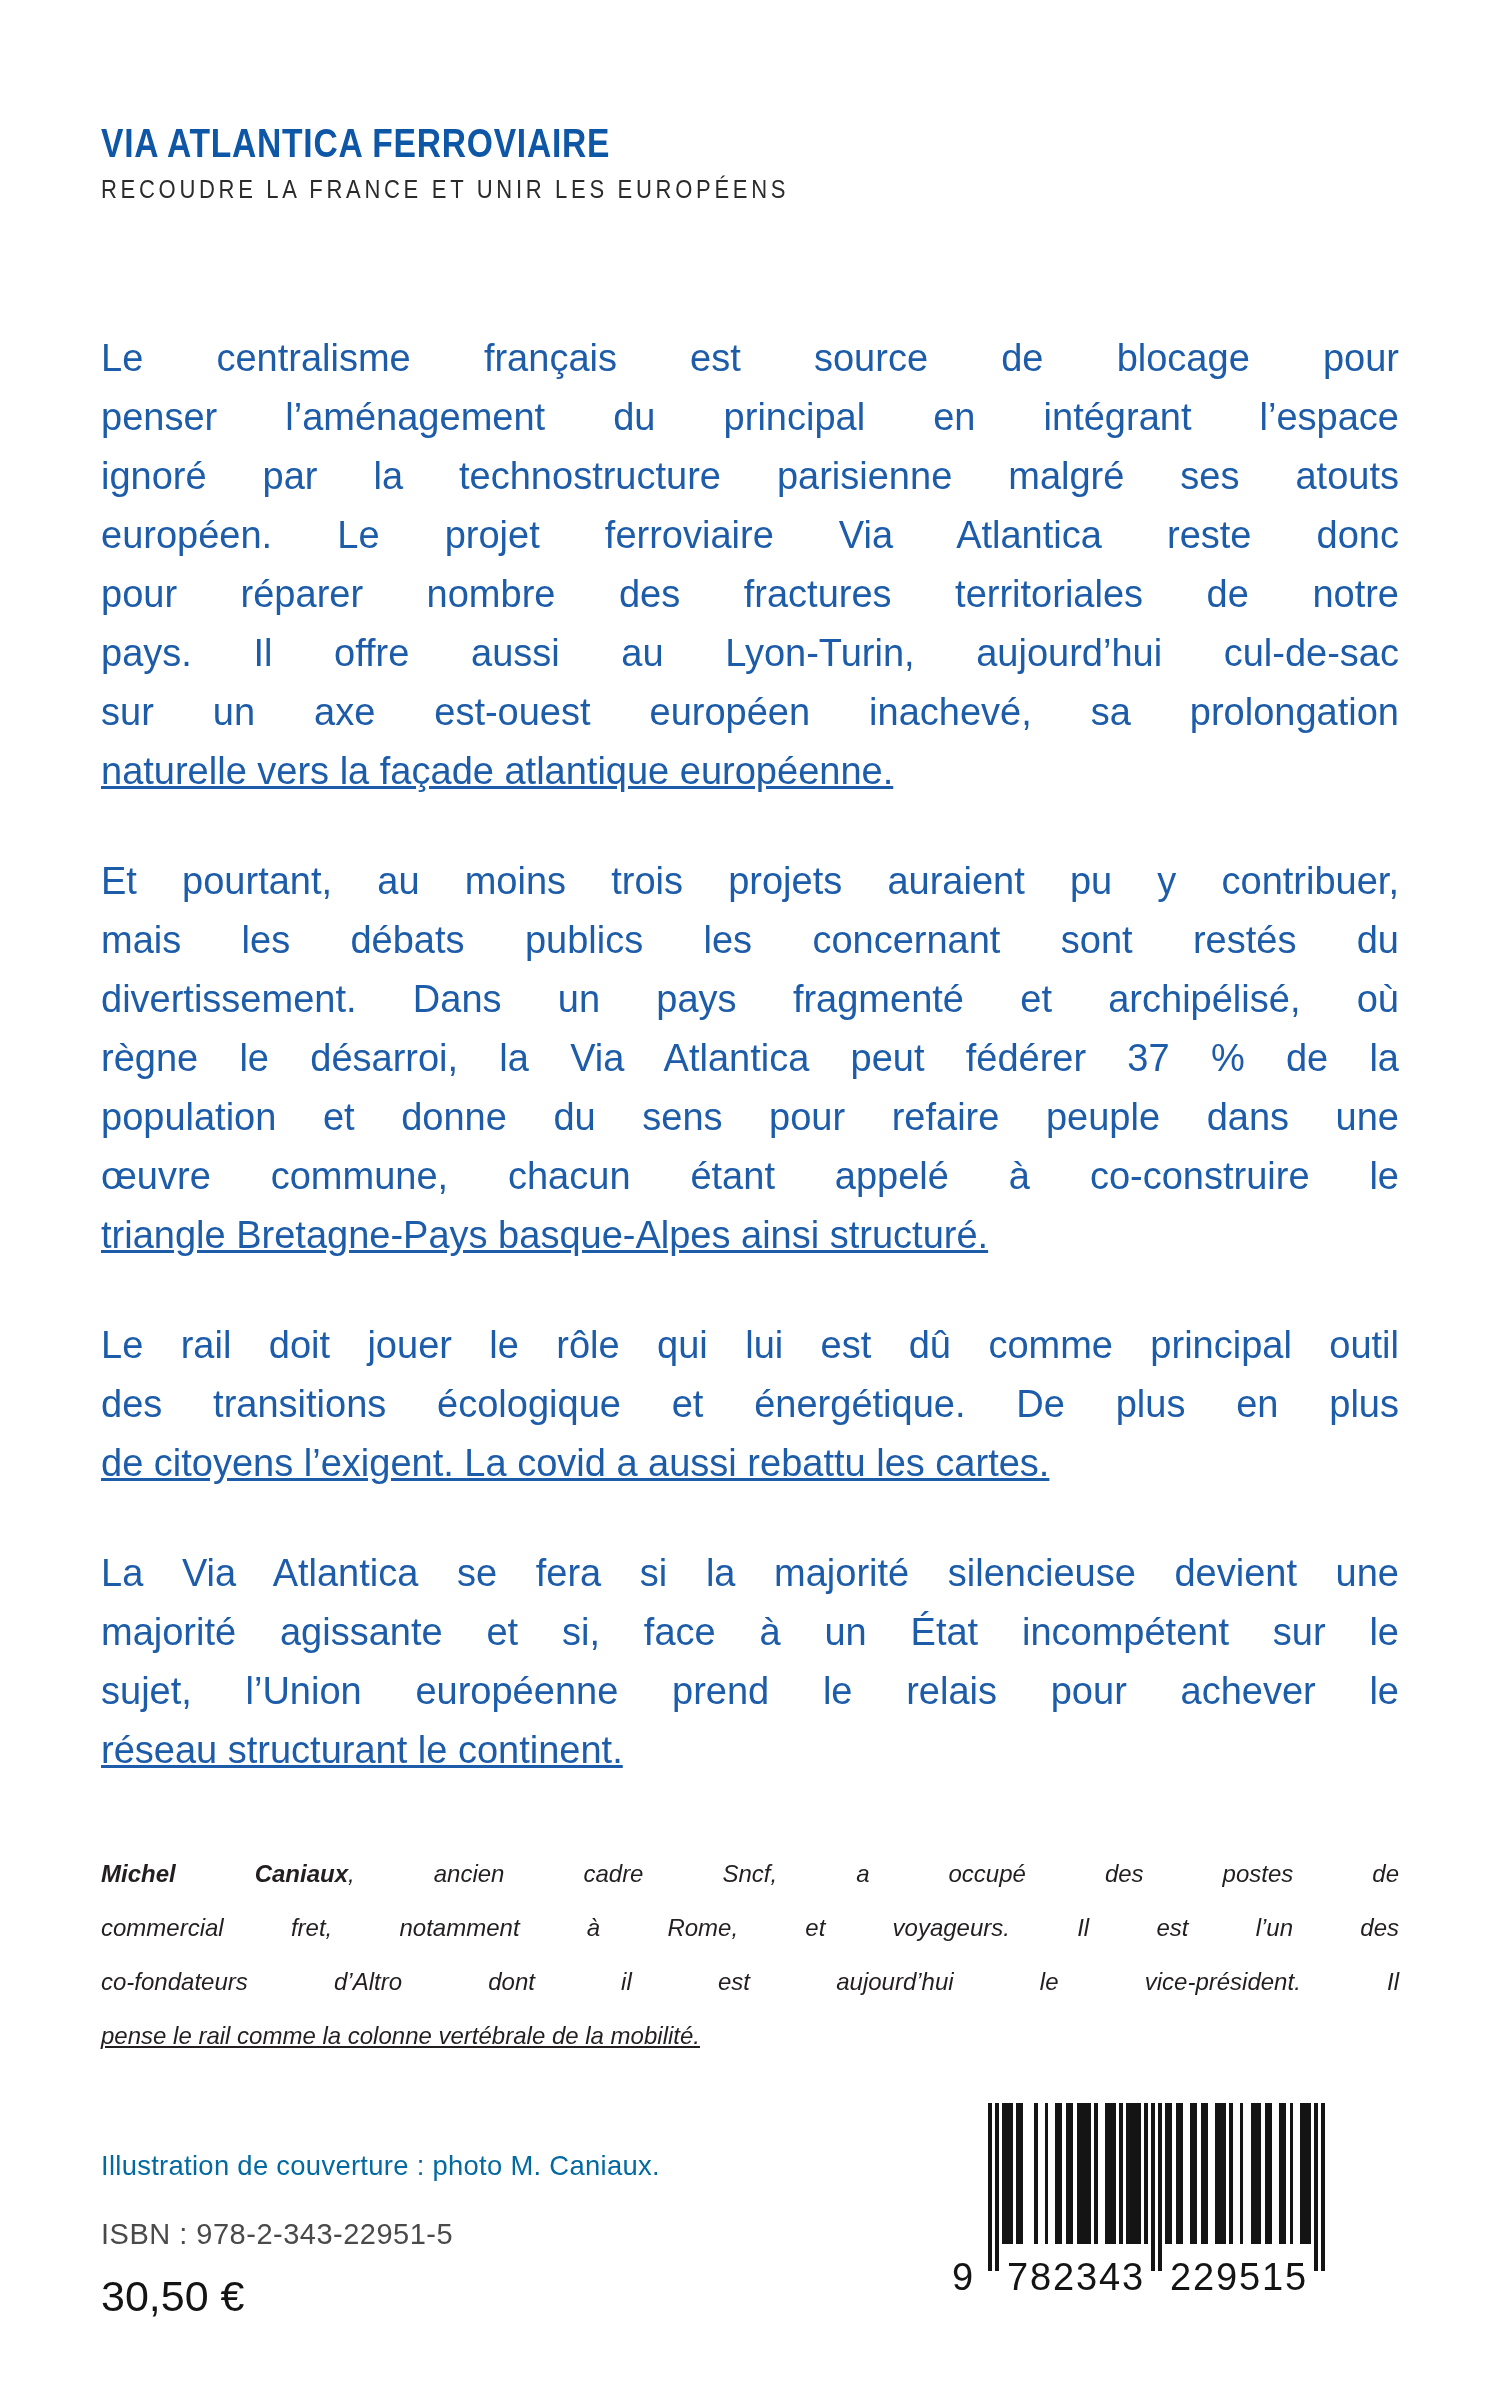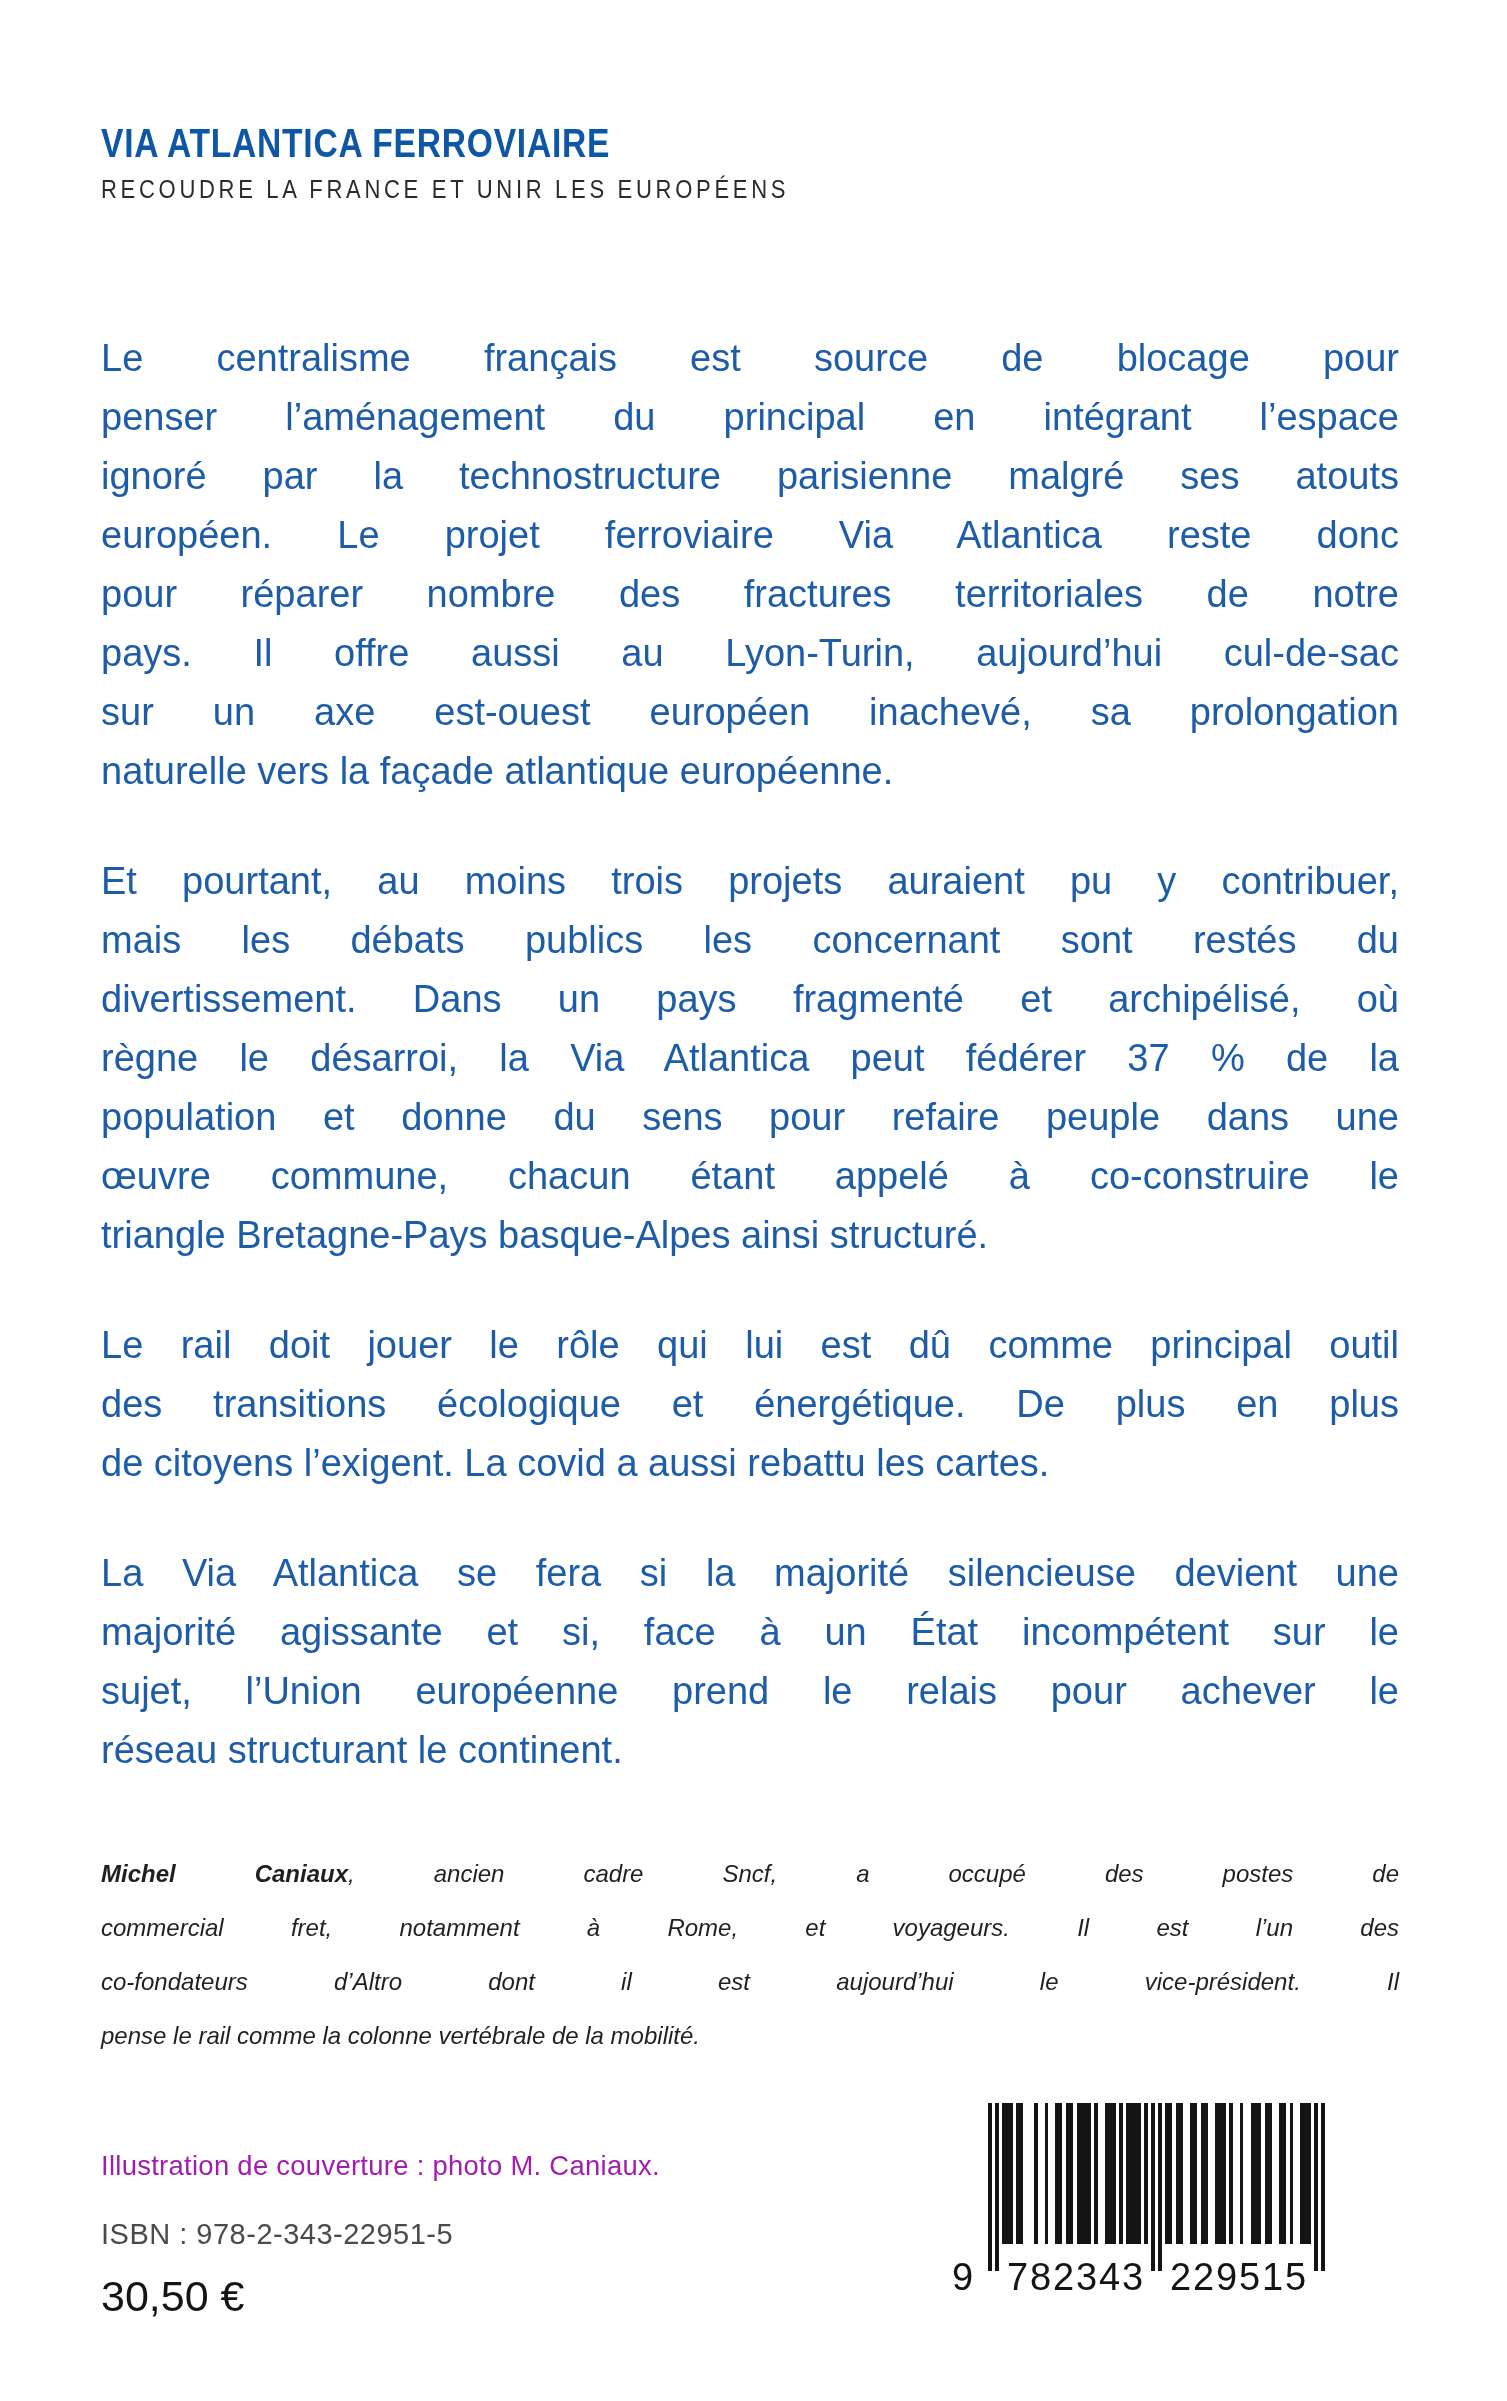--- a/index.html
+++ b/index.html
@@ -38,38 +38,38 @@
     width: 1298px;
     color: #1d5ca9;
     font-size: 38px;
   }
   .para { margin-bottom: 51px; }
   .line {
     line-height: 59px;
     text-align: justify;
     text-align-last: justify;
   }
-  .line.last { text-align-last: left; }
+  .line.last { text-align-last: left; text-decoration: underline; }
   .bio {
     position: absolute;
     left: 101px;
     top: 1847px;
     width: 1298px;
     font-style: italic;
     color: #231f20;
     font-size: 24px;
   }
   .bio .line { line-height: 54px; }
   .bio strong { font-weight: bold; }
   .credit {
     position: absolute;
     left: 101px;
     top: 2150px;
     font-size: 27.4px;
-    color: #a21caf;
+    color: #0369a1;
     letter-spacing: 0.3px;
     text-align: center;
   }
   .isbn {
     position: absolute;
     left: 101px;
     top: 2218px;
     font-size: 29px;
     color: #4a4a4a;
     letter-spacing: 0.5px;

